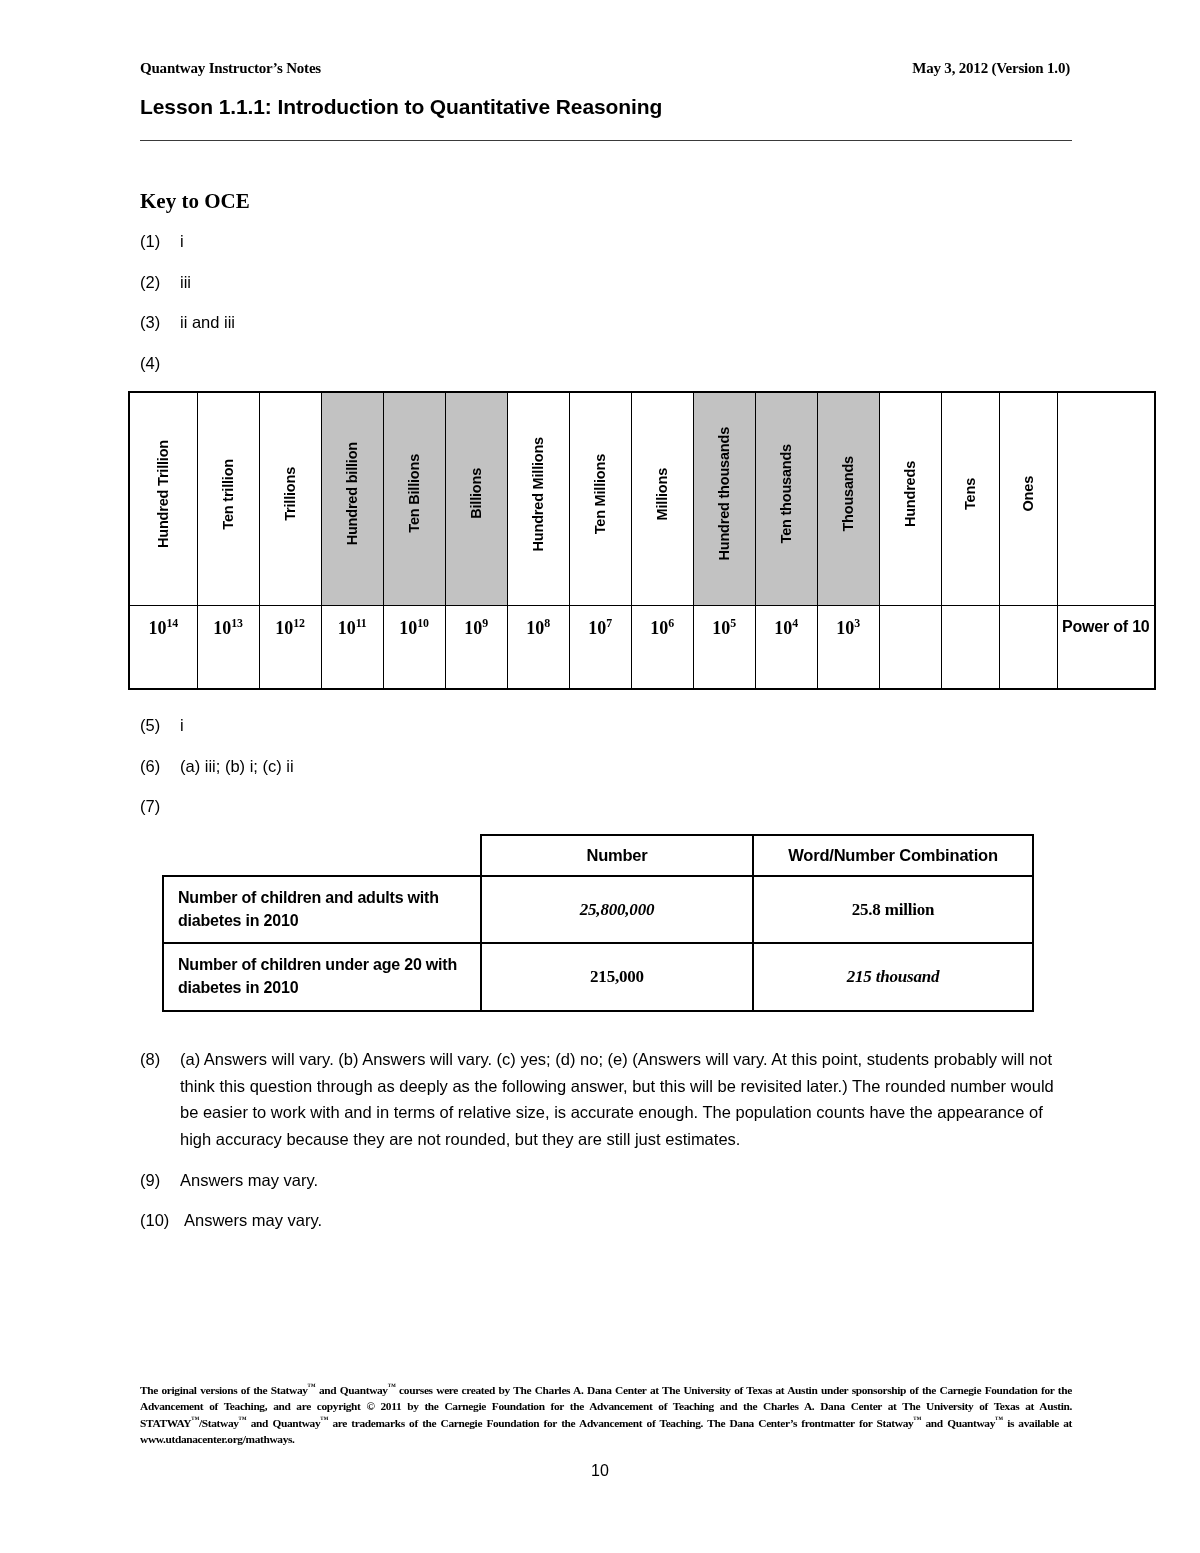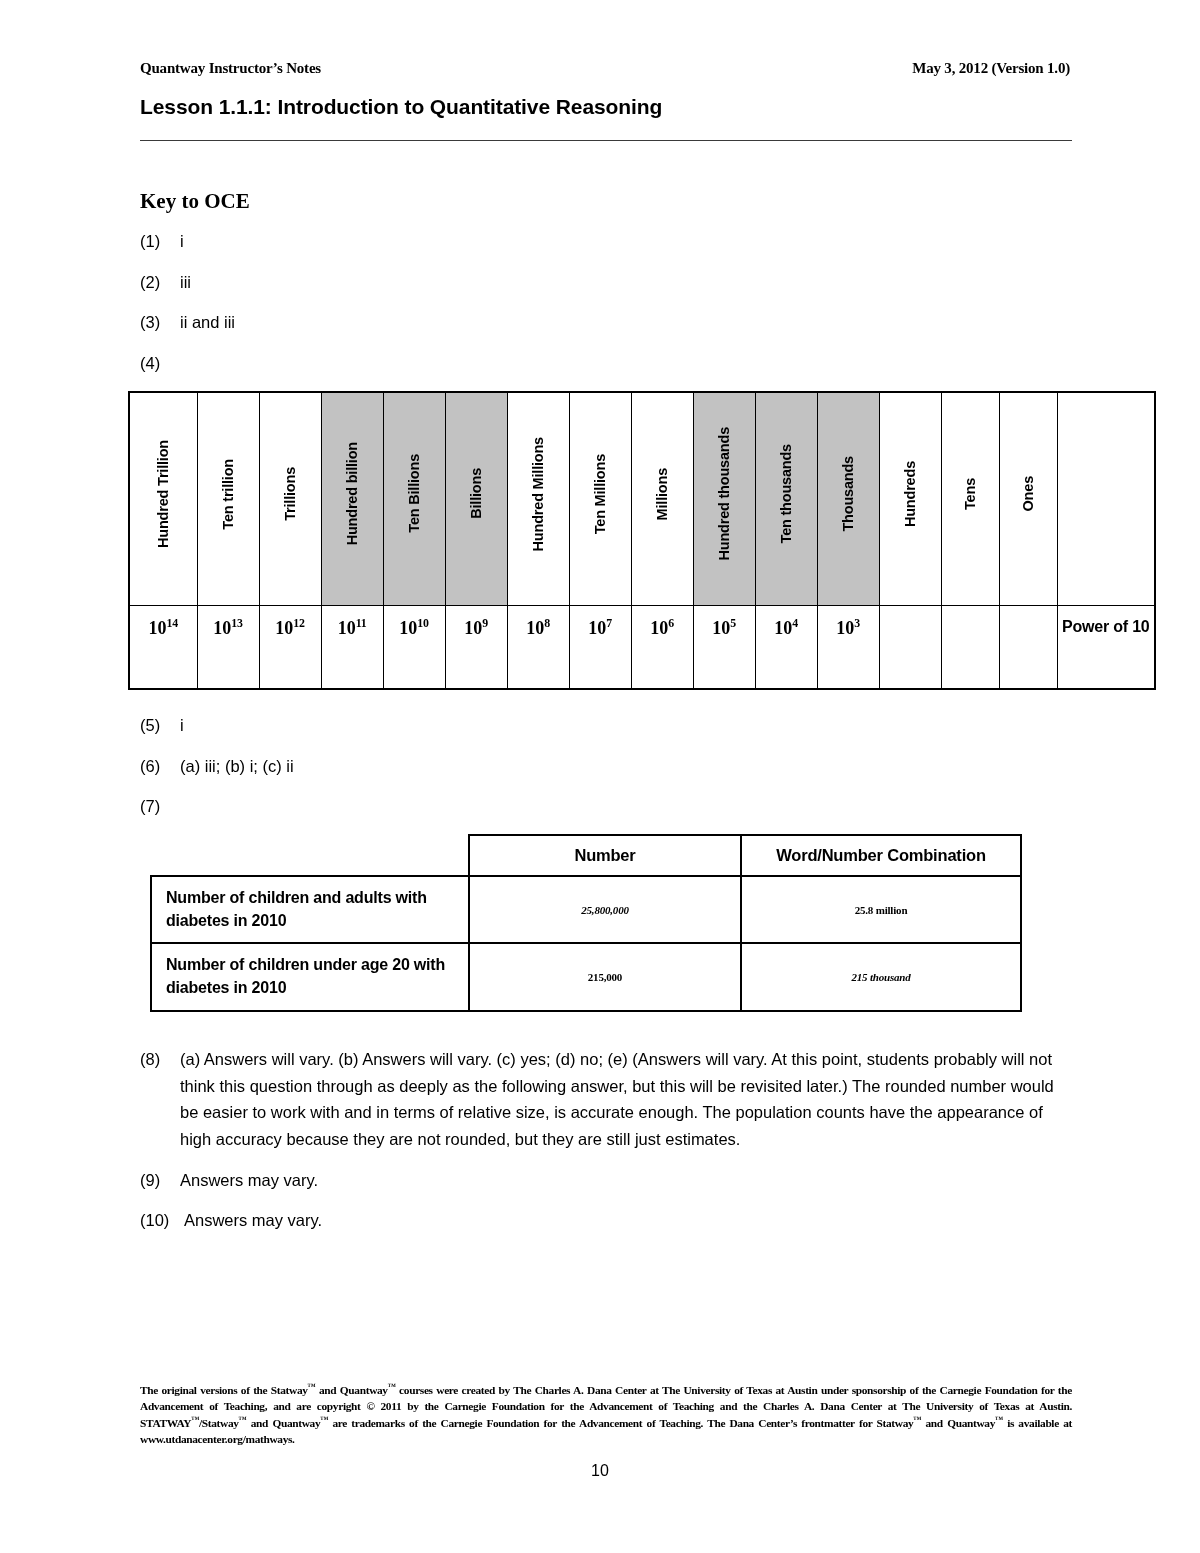--- a/index.html
+++ b/index.html
@@ -127,21 +127,21 @@
   }
   table.pv tr.pv-pow td.powlabel {
     font-family: "Liberation Sans", sans-serif;
     font-size: 16px;
     font-weight: bold;
     line-height: 1.35;
     letter-spacing: -0.2px;
   }
 
   
-  .dt-wrap { margin: 8px 0 0 10px; }
+  .dt-wrap { margin: 8px 0 0 22px; }
   table.dt {
     border-collapse: collapse;
     table-layout: fixed;
     width: 870px;
   }
   table.dt td, table.dt th {
     border: 2px solid #000;
     padding: 9px 12px;
     vertical-align: middle;
     font-size: 16px;
@@ -154,21 +154,21 @@
     background: transparent;
   }
   table.dt td.rowlab {
     text-align: left;
     line-height: 1.42;
     padding: 10px 8px 10px 14px;
   }
   table.dt td.val {
     font-family: "Liberation Serif", serif;
     font-weight: bold;
-    font-size: 11px;
+    font-size: 17px;
   }
   table.dt td.val.ital { font-style: italic; }
   table.dt th.colhead {
     font-size: 16.5px;
     padding: 10px 8px;
   }
 
   
   .footnote {
     position: absolute;

